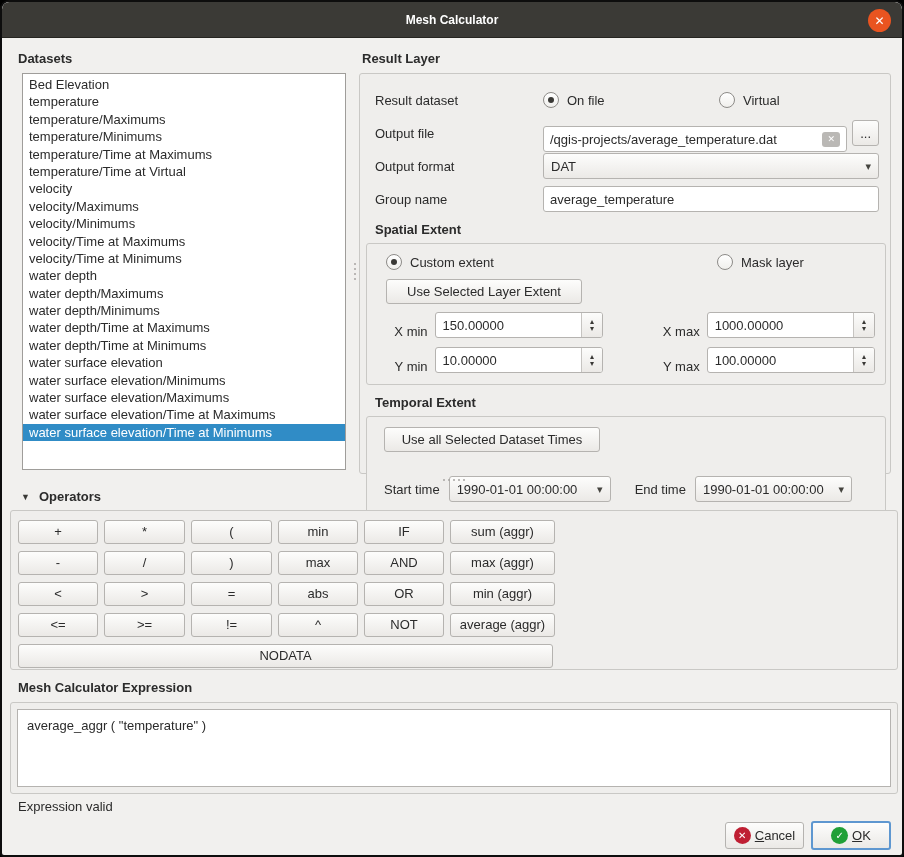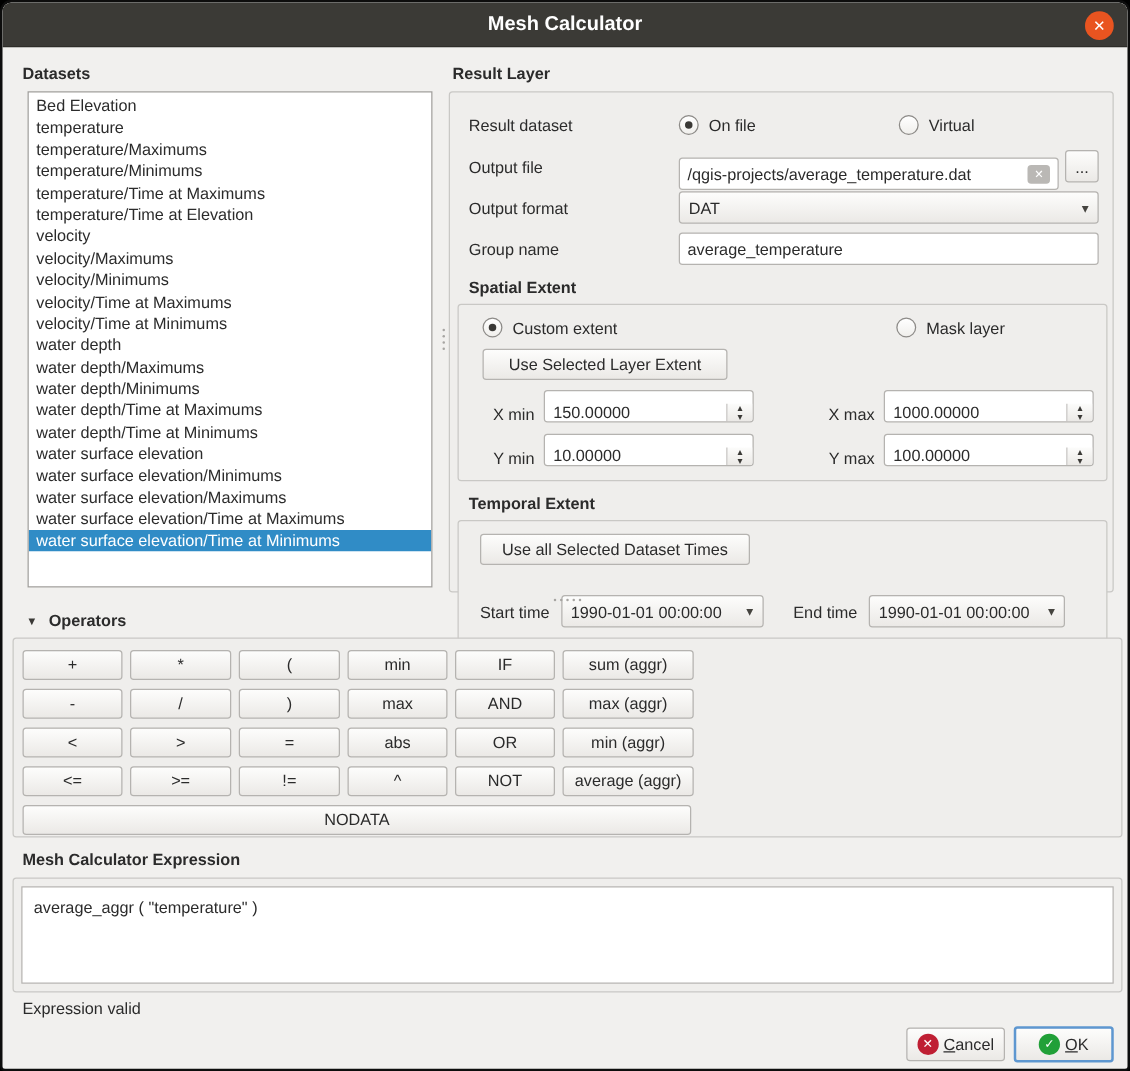--- a/index.html
+++ b/index.html
@@ -6,21 +6,21 @@
   html,body { width:904px; height:857px; background:#000; }
   body { font-family:"Liberation Sans","DejaVu Sans",sans-serif; font-size:13px; color:#2b2b2b; }
 
   .dialog { position:relative; width:904px; height:857px; background:#f1f0ee;
             border:2px solid #0d0d0d; border-radius:9px 9px 4px 4px; overflow:hidden; }
 
   
   .titlebar { position:absolute; left:0; top:0; right:0; height:36px; background:#3b3a36;
               border-bottom:1px solid #262521; border-radius:7px 7px 0 0;
               display:flex; align-items:center; justify-content:center; }
-  .titlebar .title { color:#fff; font-weight:bold; font-size:16px; }
+  .titlebar .title { color:#fff; font-weight:bold; font-size:12px; }
   .close-btn { position:absolute; right:11px; top:7px; width:23px; height:23px; border-radius:50%;
                background:#e95420; color:#fff; font-size:12px; font-weight:bold;
                display:flex; align-items:center; justify-content:center; cursor:default; }
 
   .group-title { position:absolute; font-weight:bold; }
   .groupbox { position:absolute; background:#efeeec; border:1px solid #c9c8c5; border-radius:3px; }
 
   
   #datasets-title { left:16px; top:49px; }
   .listbox { position:absolute; left:20px; top:71px; width:324px; height:397px;
@@ -42,21 +42,21 @@
   .lineedit { height:26px; background:#fff; border:1px solid #b5b3b0; border-radius:3px;
               padding:0 6px; display:flex; align-items:center; overflow:hidden; white-space:nowrap; }
   .clear-icon { margin-left:auto; width:18px; height:15px; border-radius:3px; background:#bab8b5;
                 color:#fff; font-size:9px; display:flex; align-items:center; justify-content:center; flex:0 0 18px; }
   .btn { background:linear-gradient(#fdfdfc,#ebe9e6); border:1px solid #b5b3b0; border-radius:3px;
          display:flex; align-items:center; justify-content:center; color:#2b2b2b; cursor:default; }
   .combo { background:linear-gradient(#fdfdfc,#ebe9e6); border:1px solid #b5b3b0; border-radius:3px;
            height:26px; display:flex; align-items:center; padding:0 7px; overflow:hidden; }
   .combo .val { flex:1; overflow:hidden; white-space:nowrap; }
   .combo .arrow { flex:0 0 14px; text-align:right; color:#45443f; font-size:11px; }
-  .spin { display:flex; background:#fff; border:1px solid #b5b3b0; border-radius:3px; height:26px; width:174px; overflow:hidden;align-items:flex-end; }
+  .spin { display:flex; background:#fff; border:1px solid #b5b3b0; border-radius:3px; height:26px; width:174px; overflow:hidden; }
   .spin .val { flex:1; display:flex; align-items:center; padding:0 7px; }
   .spin .arrows { flex:0 0 21px; border-left:1px solid #c6c4c1; background:linear-gradient(#fcfcfb,#ebe9e6);
                   display:flex; flex-direction:column; align-items:center; justify-content:center;
                   font-size:8px; line-height:7px; color:#3a3936; }
 
   
   .sub-title { font-weight:bold; margin:10px 0 6px 0px; }
   .subbox { background:#efeeec; border:1px solid #c9c8c5; border-radius:3px; }
   #spatial-box { margin-left:-9px; width:520px; padding:10px 10px 10px 19px; }
   #temporal-box { margin-left:-9px; width:520px; padding:10px 10px 10px 17px; }
@@ -107,21 +107,21 @@
     <span class="close-btn">✕</span>
   </div>
 
   <div class="group-title" id="datasets-title">Datasets</div>
   <div class="listbox">
       <div class="list-item">Bed Elevation</div>
       <div class="list-item">temperature</div>
       <div class="list-item">temperature/Maximums</div>
       <div class="list-item">temperature/Minimums</div>
       <div class="list-item">temperature/Time at Maximums</div>
-      <div class="list-item">temperature/Time at Elevation</div>
+      <div class="list-item">temperature/Time at Virtual</div>
       <div class="list-item">velocity</div>
       <div class="list-item">velocity/Maximums</div>
       <div class="list-item">velocity/Minimums</div>
       <div class="list-item">velocity/Time at Maximums</div>
       <div class="list-item">velocity/Time at Minimums</div>
       <div class="list-item">water depth</div>
       <div class="list-item">water depth/Maximums</div>
       <div class="list-item">water depth/Minimums</div>
       <div class="list-item">water depth/Time at Maximums</div>
       <div class="list-item">water depth/Time at Minimums</div>

